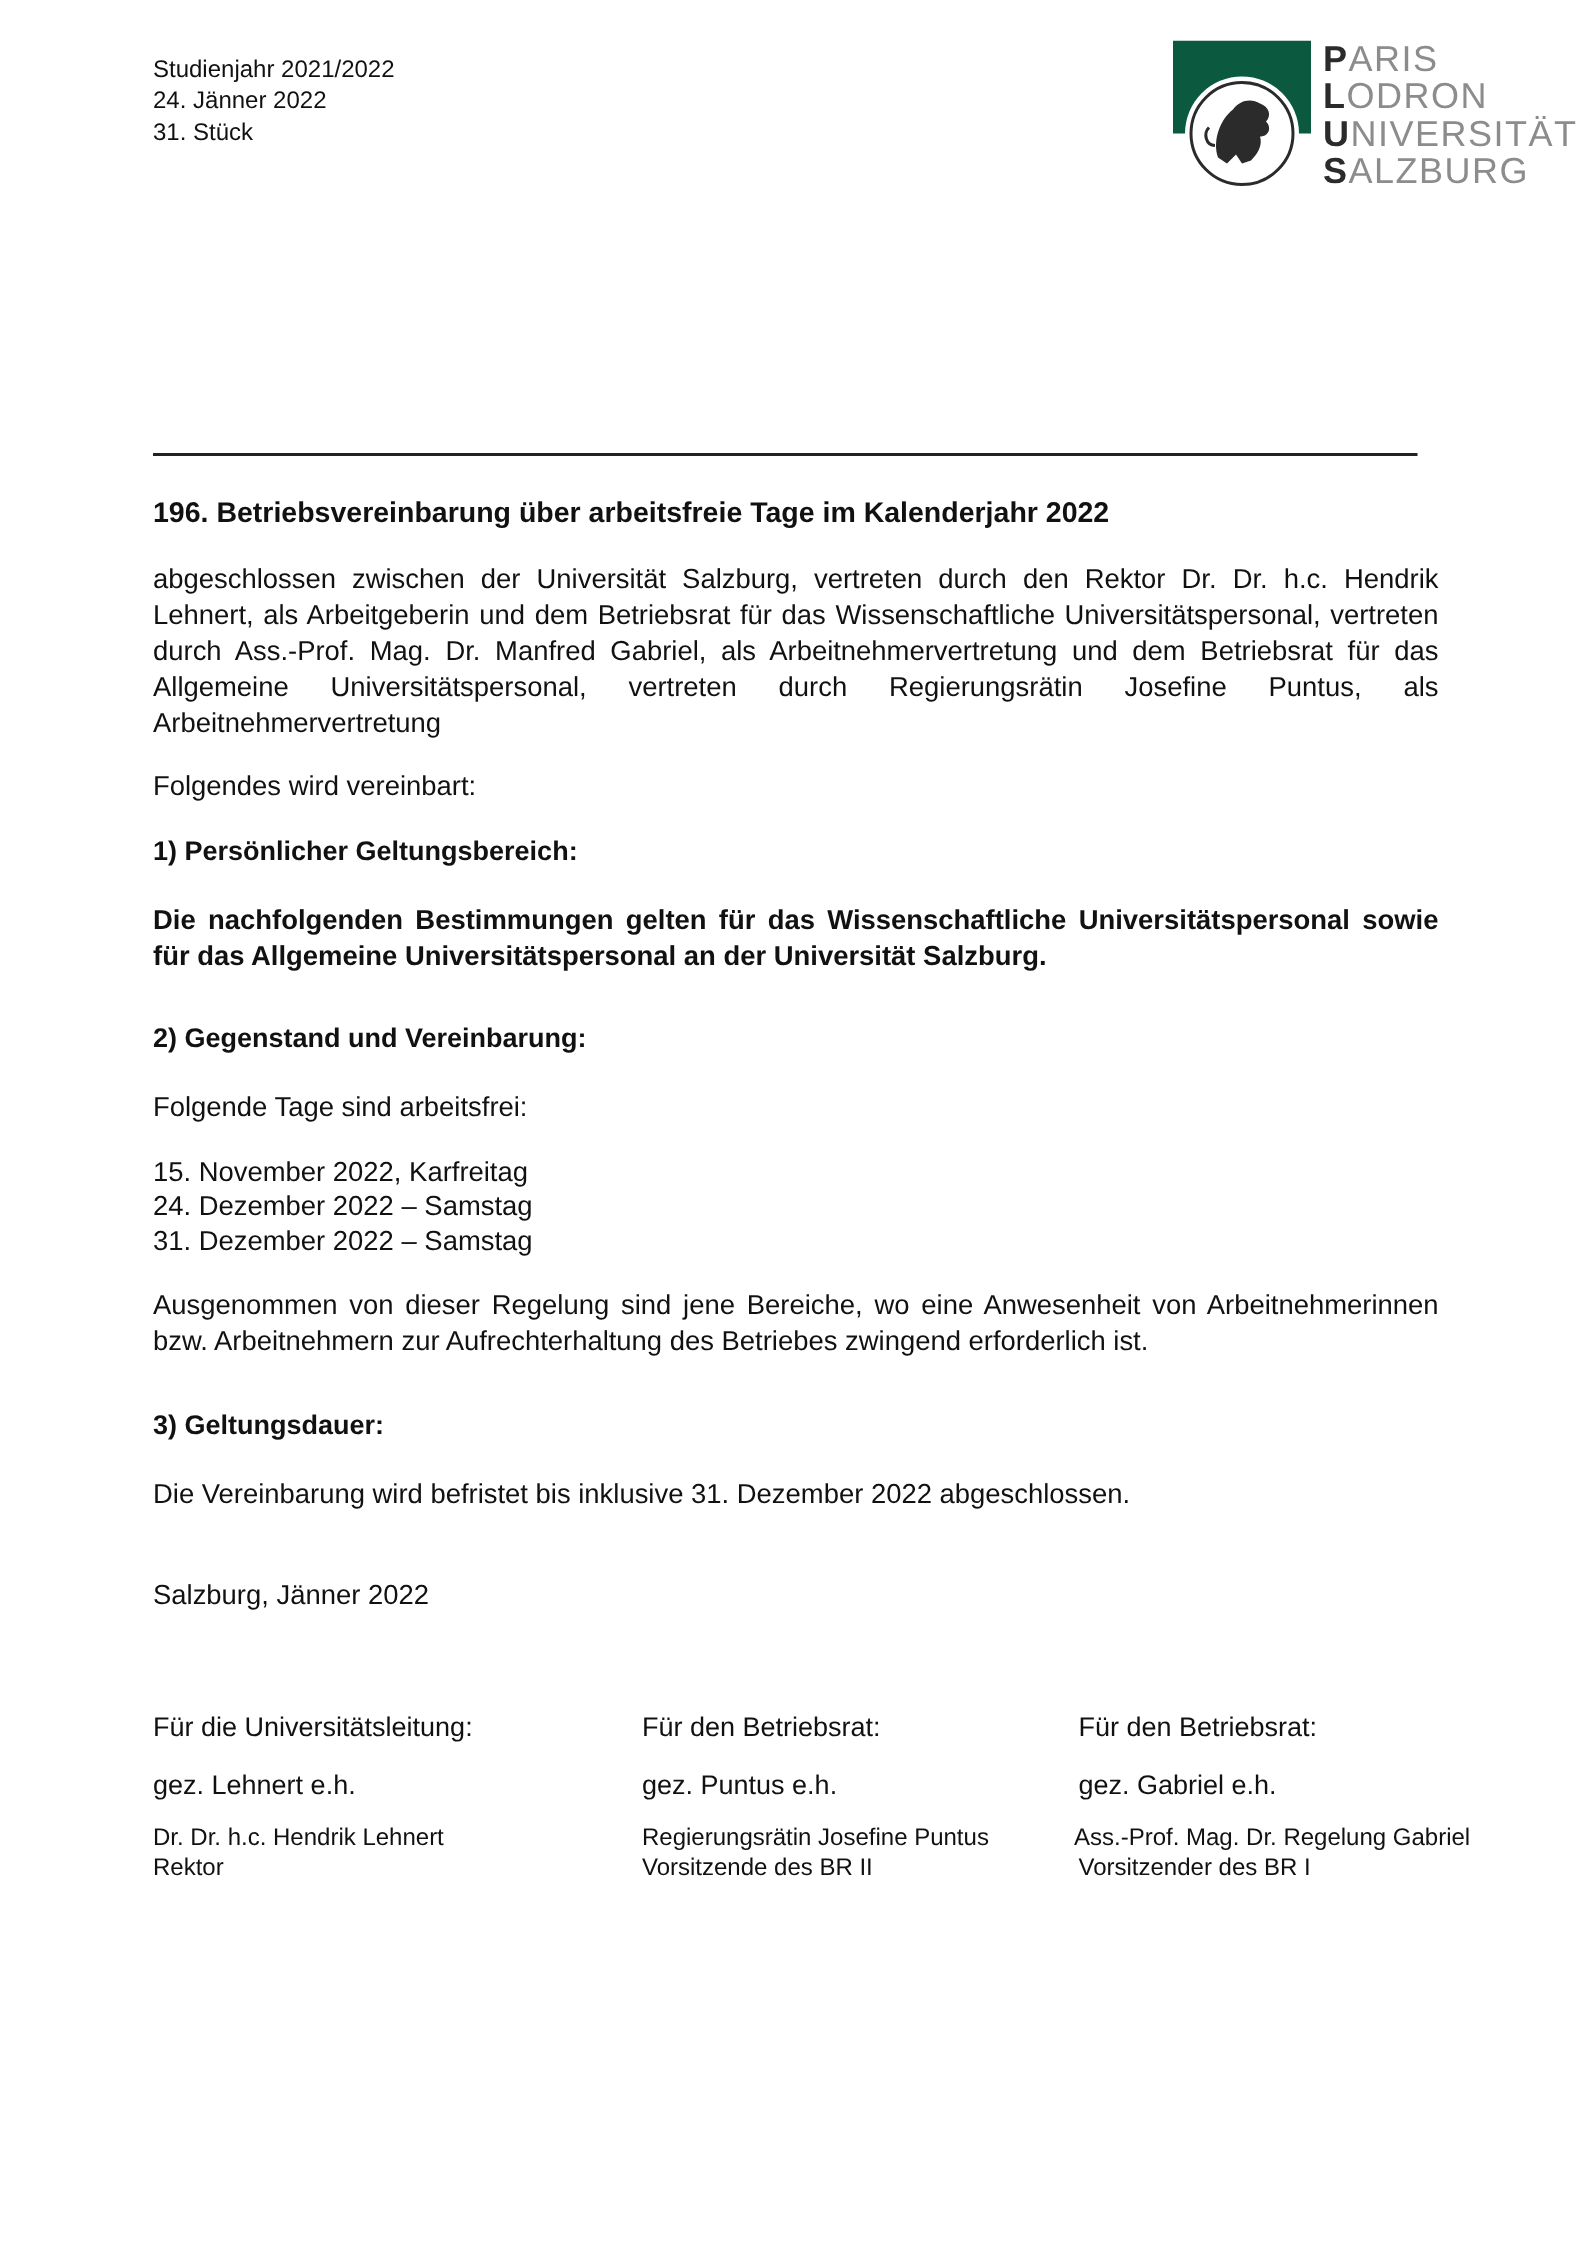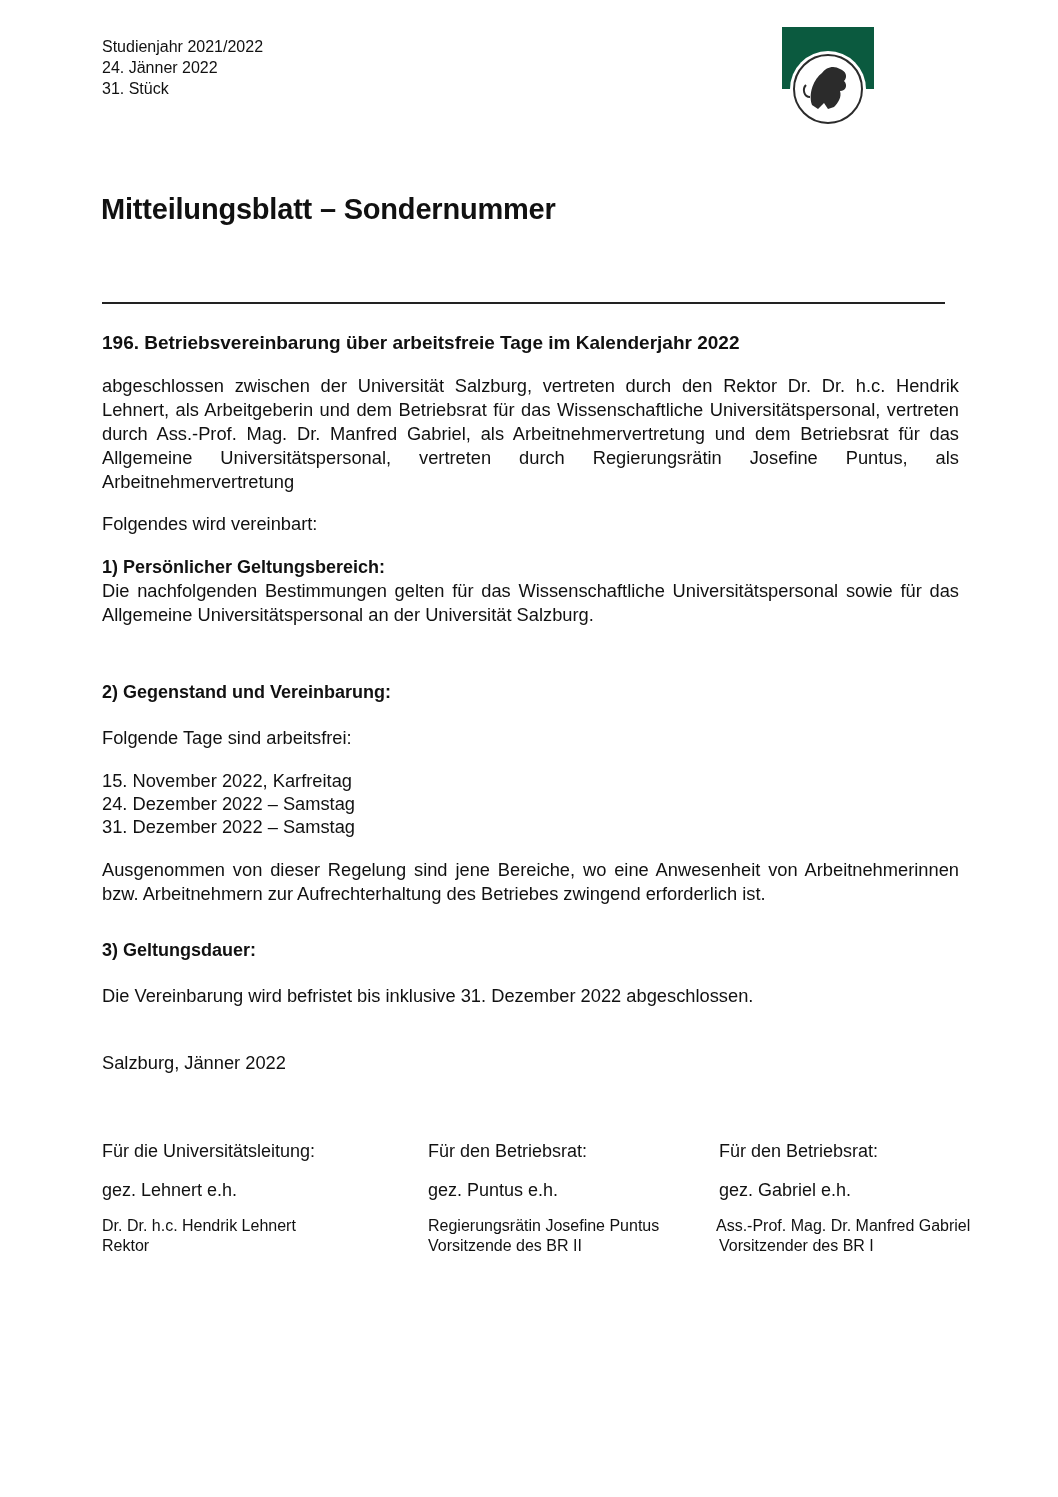--- a/index.html
+++ b/index.html
@@ -27,36 +27,41 @@
 </div>
 
 <div class="abs" style="left:782px; top:27px; width:260px; height:100px;">
   <svg class="abs" style="left:0; top:0;" width="92" height="100" viewBox="0 0 92 100">
     <rect x="0" y="0" width="92" height="62" fill="#0b5a3f"></rect>
     <circle cx="46" cy="62" r="38" fill="#ffffff"></circle>
     <circle cx="46" cy="62" r="34" fill="none" stroke="#2b2b2b" stroke-width="2"></circle>
     <path d="M30 78 C 26 66, 32 52, 40 46 C 44 40, 52 38, 58 42 C 64 44, 66 50, 62 54 C 66 58, 64 64, 58 64 C 60 70, 56 76, 52 80 L 46 82 L 42 76 L 36 82 Z" fill="#2b2b2b"></path>
     <path d="M24 58 C 20 62, 22 70, 28 70" fill="none" stroke="#2b2b2b" stroke-width="2"></path>
   </svg>
+  <div class="abs logo-text" style="left:100px; top:0;">
+    <div><b>P</b><span>ARIS</span></div>
+    <div><b>L</b><span>ODRON</span></div>
+    <div><b>U</b><span>NIVERSITÄT</span></div>
+    <div><b>S</b><span>ALZBURG</span></div>
+  </div>
 </div>
 
 <div class="abs title" style="left:101px; top:191px;">
-  <div>Mitteilungsblatt – Sondernummer</div>
 </div>
 
 <div class="abs rule" style="left:102px; top:302px; width:843px;"></div>
 
 <div class="abs h1" style="left:102px; top:332px;">196. Betriebsvereinbarung über arbeitsfreie Tage im Kalenderjahr 2022</div>
 
 <div class="abs p" style="left:102px; top:374px; width:857px;">abgeschlossen zwischen der Universität Salzburg, vertreten durch den Rektor Dr. Dr. h.c. Hendrik Lehnert, als Arbeitgeberin und dem Betriebsrat für das Wissenschaftliche Universitätspersonal, vertreten durch Ass.-Prof. Mag. Dr. Manfred Gabriel, als Arbeitnehmervertretung und dem Betriebsrat für das Allgemeine Universitätspersonal, vertreten durch Regierungsrätin Josefine Puntus, als Arbeitnehmervertretung</div>
 
 <div class="abs p" style="left:102px; top:512px;">Folgendes wird vereinbart:</div>
 
 <div class="abs hs" style="left:102px; top:557px;">1) Persönlicher Geltungsbereich:</div>
-<div class="abs p" style="left:102px; top:579px; width:857px;">Die nachfolgenden Bestimmungen gelten für das Wissenschaftliche Universitätspersonal sowie für das Allgemeine Universitätspersonal an der Universität Salzburg.</div>
+<div class="abs p" style="left:102px; top:601px; width:857px;font-weight:bold;">Die nachfolgenden Bestimmungen gelten für das Wissenschaftliche Universitätspersonal sowie für das Allgemeine Universitätspersonal an der Universität Salzburg.</div>
 
 <div class="abs hs" style="left:102px; top:682px;">2) Gegenstand und Vereinbarung:</div>
 <div class="abs p" style="left:102px; top:726px;">Folgende Tage sind arbeitsfrei:</div>
 
 <div class="abs p" style="left:102px; top:769px; line-height:23px;">
   <div>15. November 2022, Karfreitag</div>
   <div>24. Dezember 2022 – Samstag</div>
   <div>31. Dezember 2022 – Samstag</div>
 </div>
 
@@ -77,15 +82,15 @@
 <div class="abs" style="left:428px; top:1141px;">
   <div class="sig">Für den Betriebsrat:</div>
   <div class="sig" style="margin-top:18px;">gez. Puntus e.h.</div>
   <div class="sig-small" style="margin-top:15px;">Regierungsrätin Josefine Puntus</div>
   <div class="sig-small">Vorsitzende des BR II</div>
 </div>
 
 <div class="abs" style="left:716px; top:1141px;">
   <div class="sig" style="padding-left:3px;">Für den Betriebsrat:</div>
   <div class="sig" style="margin-top:18px; padding-left:3px;">gez. Gabriel e.h.</div>
-  <div class="sig-small" style="margin-top:15px;">Ass.-Prof. Mag. Dr. Manfred Gabriel</div>
+  <div class="sig-small" style="margin-top:15px;">Ass.-Prof. Mag. Dr. Regelung Gabriel</div>
   <div class="sig-small" style="padding-left:3px;">Vorsitzender des BR I</div>
 </div>
 
 </body></html>

